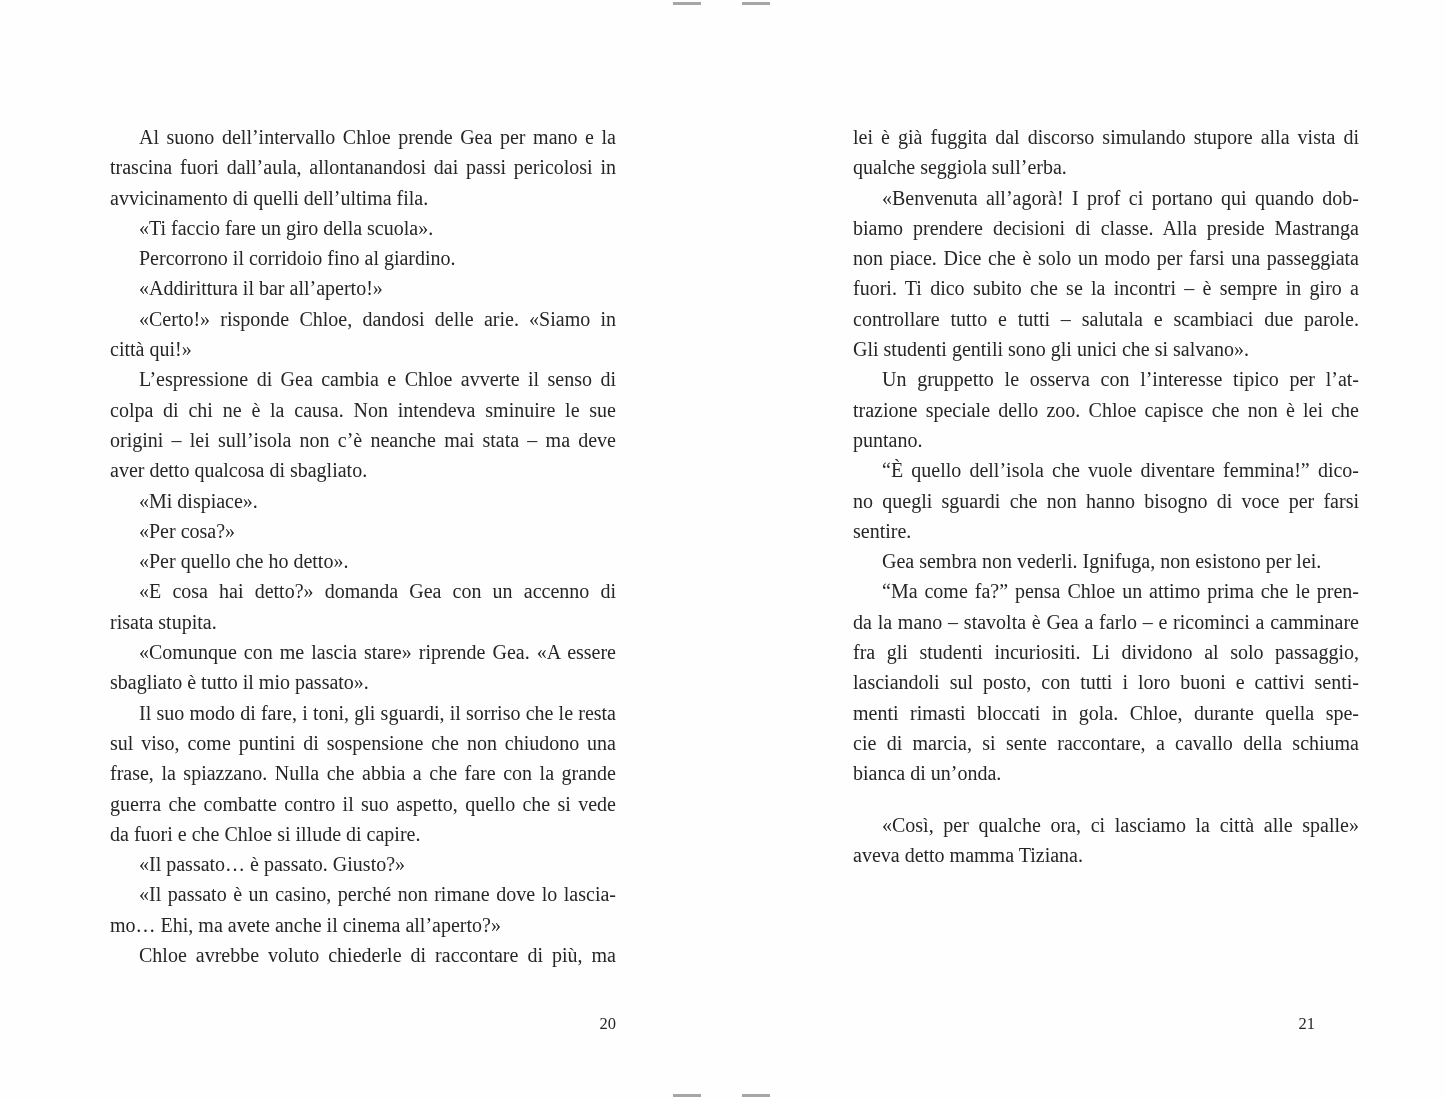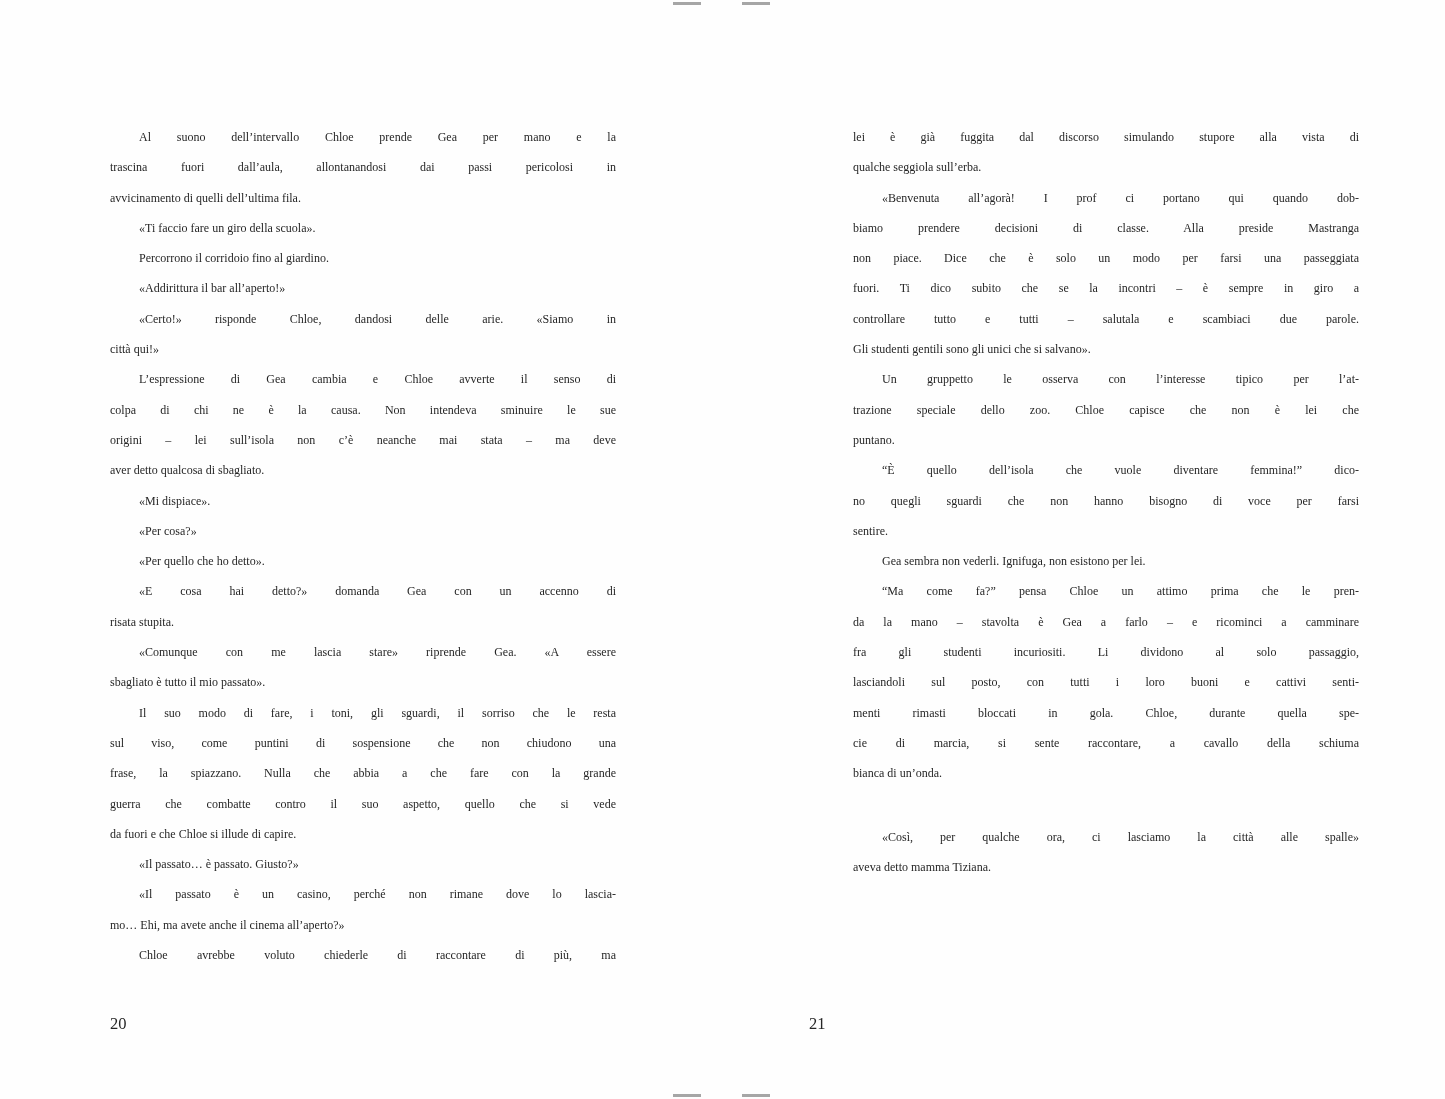--- a/index.html
+++ b/index.html
@@ -4,41 +4,41 @@
 <style>
   html, body { margin: 0; padding: 0; }
   body {
     width: 1445px; height: 1099px;
     font-family: "Liberation Serif", "DejaVu Serif", serif;
     overflow: hidden;
   }
   .spread { position: relative; width: 1445px; height: 1099px; }
   .col {
     position: absolute; top: 122px; width: 506px;
-    font-size: 12px; line-height: 30.3px;
+    font-size: 20px; line-height: 30.3px;
   }
   .col-left  { left: 110px; }
   .col-right { left: 853px; }
   .para { margin: 0; }
-  .para.gap { margin-top: 33px; }
+  .para.gap { margin-top: 21px; }
   .line {
     text-align: justify;
     text-align-last: justify;
     -moz-text-align-last: justify;
     overflow: hidden;
     white-space: normal;
   }
   .line.last {
     text-align-last: left;
     -moz-text-align-last: left;
   }
   .line.first-indent { text-indent: 29px; }
   .page-number {
     position: absolute; top: 1014px; width: 506px;
-    text-align: left; font-size: 16.5px;
+    text-align: right; font-size: 16.5px;
   }
   .pn-left  { left: 110px; }
   .pn-right { left: 809px; }
   .mark { position: absolute; width: 28px; height: 3px; }
   .mark-t1 { top: 2px;    left: 673px; }
   .mark-t2 { top: 2px;    left: 742px; }
   .mark-b1 { top: 1094px; left: 673px; }
   .mark-b2 { top: 1094px; left: 742px; }
 </style>
 </head>

